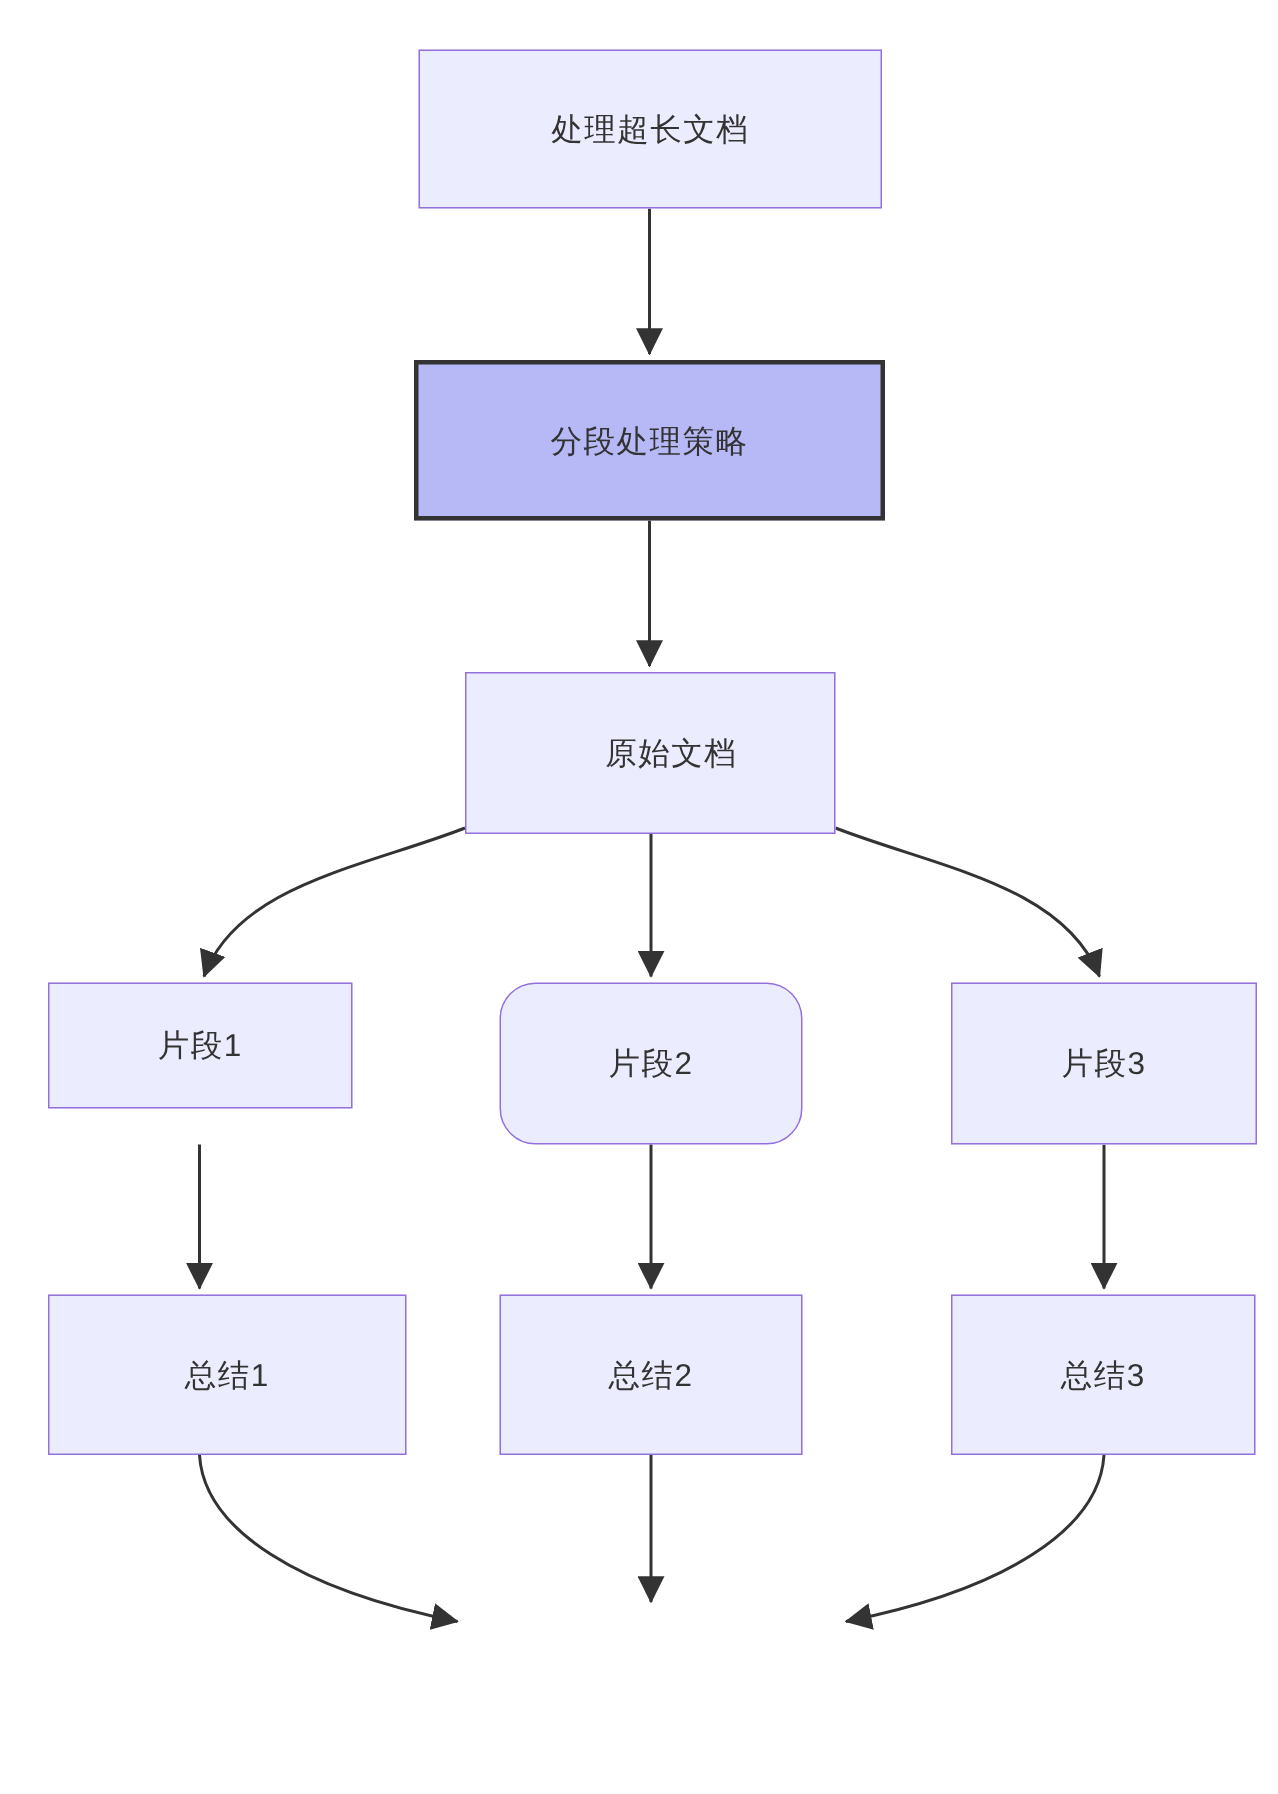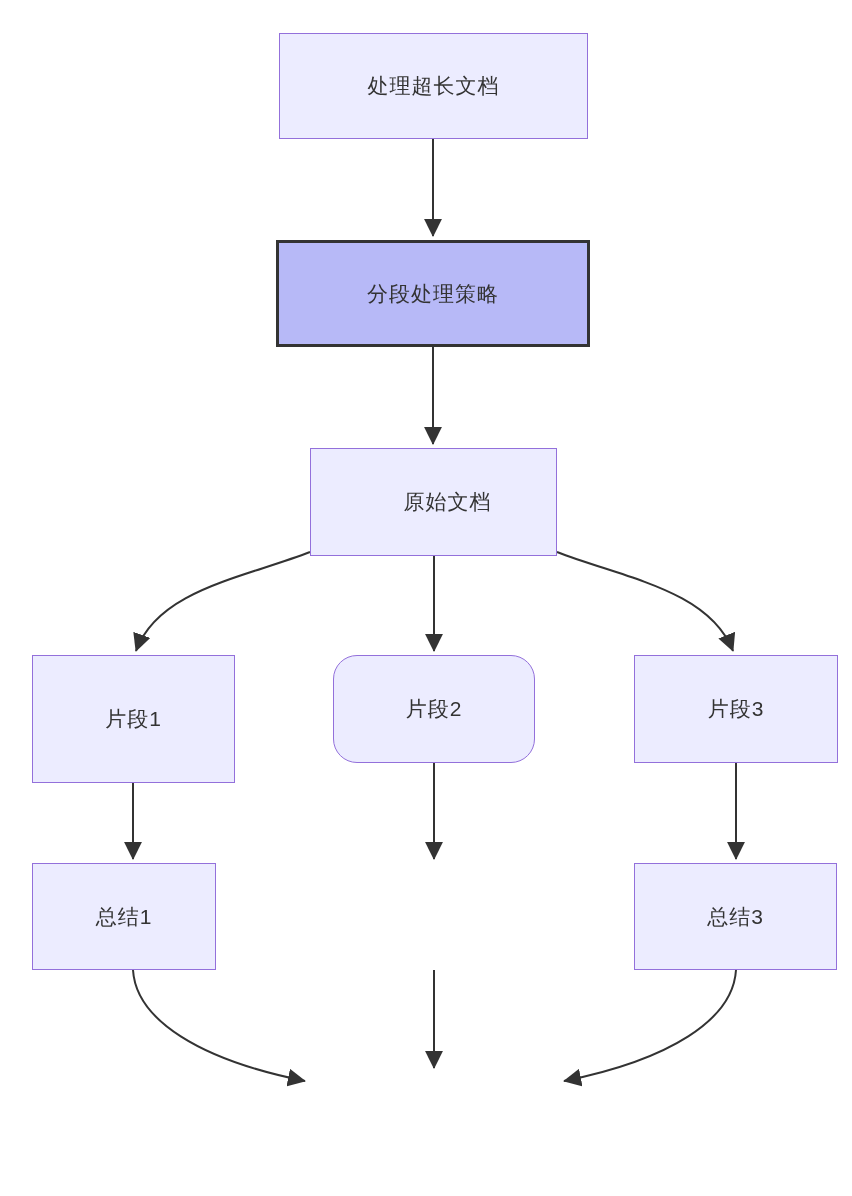--- a/index.html
+++ b/index.html
@@ -47,24 +47,24 @@
     border: 3px solid var(--strategy-border, #333333);
   }
   .node.result {
     background: var(--result-fill, #90ee90);
     border: 3px solid var(--result-border, #333333);
   }
   
   .n-a  { left: 279px; top: 33px;   width: 309px; height: 106px; }
   .n-b  { left: 276px; top: 240px;  width: 314px; height: 107px; }
   .n-c  { left: 310px; top: 448px;  width: 247px; height: 108px; padding-left: 28px; }
-  .n-d1 { left: 32px;  top: 655px;  width: 203px; height: 128px; }
+  .n-d1 { left: 32px;  top: 655px;  width: 203px; height: 84px; }
   .n-d2 { left: 333px; top: 655px;  width: 202px; height: 108px; border-radius: 24px; }
   .n-d3 { left: 634px; top: 655px;  width: 204px; height: 108px; }
-  .n-e1 { left: 32px;  top: 863px;  width: 184px; height: 107px; }
+  .n-e1 { left: 32px;  top: 863px;  width: 239px; height: 107px; }
   .n-e2 { left: 333px; top: 863px;  width: 202px; height: 107px; }
   .n-e3 { left: 634px; top: 863px;  width: 203px; height: 107px; }
   .n-f  { left: 310px; top: 1072px; width: 249px; height: 106px; }
 </style>
 </head>
 <body>
 
 <div class="canvas">
 
   <svg class="edge-layer" width="852" height="1196" viewBox="0 0 852 1196" xmlns="http://www.w3.org/2000/svg">
@@ -110,19 +110,22 @@
   </div>
 
   <div class="node n-d3">
     <span>片段3</span>
   </div>
 
   <div class="node n-e1">
     <span>总结1</span>
   </div>
 
+  <div class="node n-e2">
+    <span>总结2</span>
+  </div>
 
   <div class="node n-e3">
     <span>总结3</span>
   </div>
 
 
 </div>
 
 </body></html>

